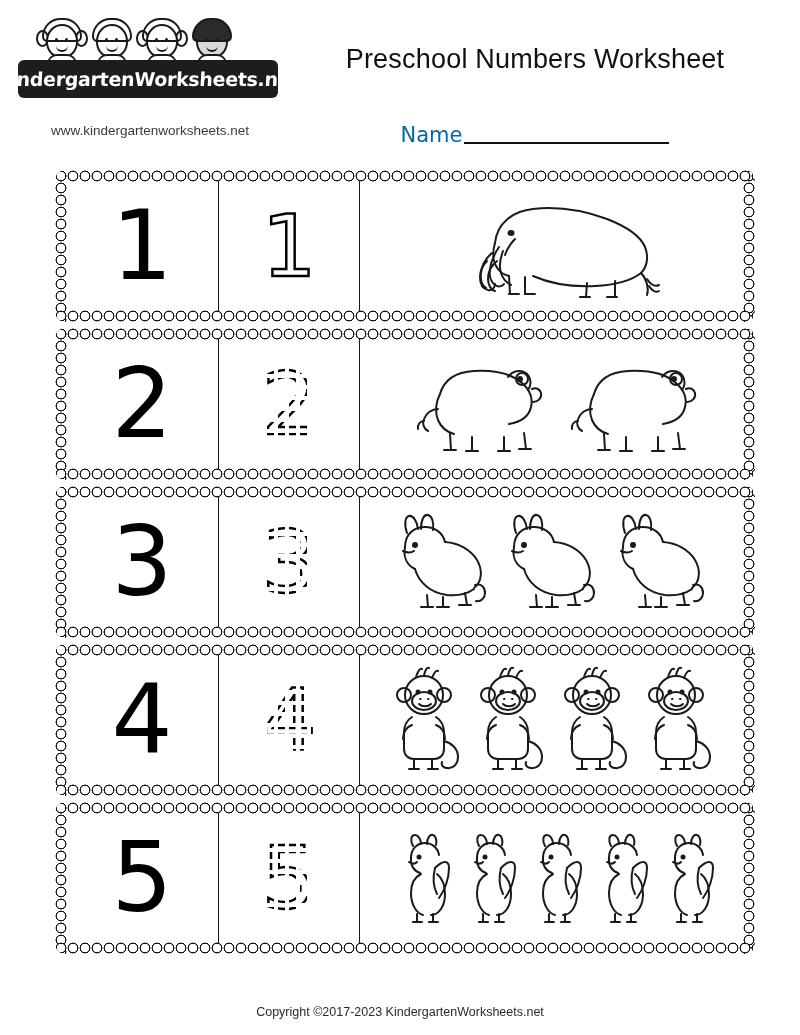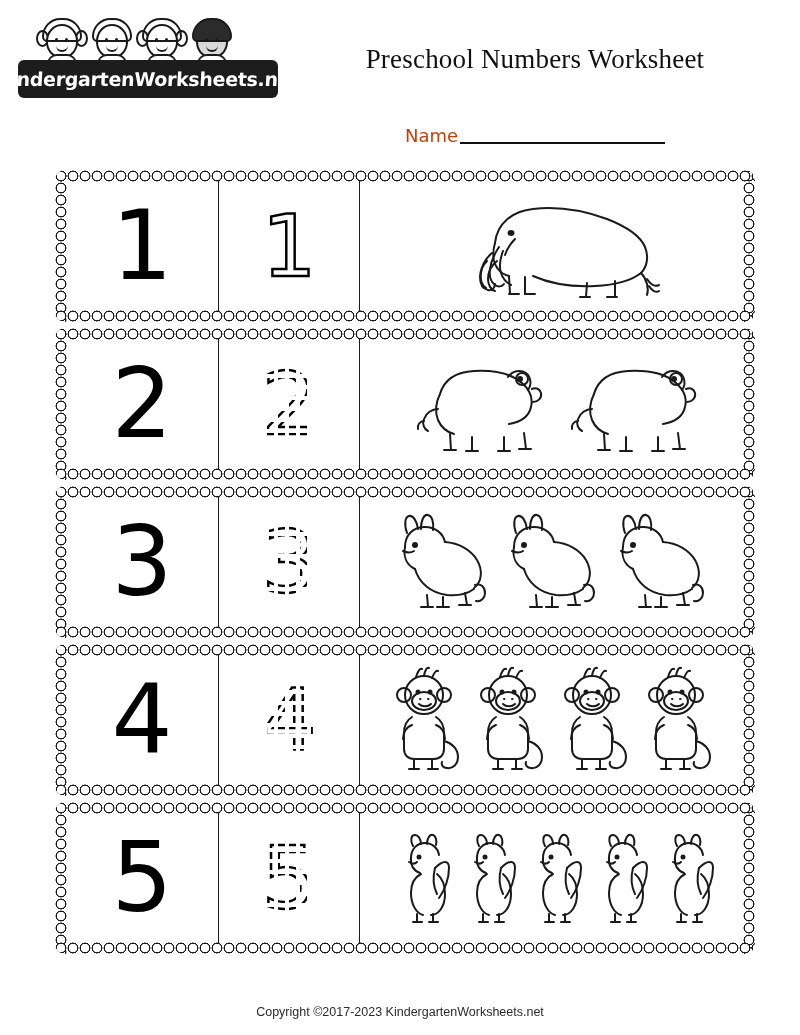--- a/index.html
+++ b/index.html
@@ -139,35 +139,35 @@
     color: #3a3a3a;
     font-family: "Liberation Sans", sans-serif;
   }
 
   .title {
     position: absolute;
     left: 290px;
     top: 44px;
     width: 490px;
     text-align: center;
-    font-family: Liberation Serif, serif;
+    font-family: Liberation Sans, sans-serif;
     font-size: 27px;
     font-weight: normal;
     letter-spacing: 0.2px;
     color: #111;
   }
   .name-row {
     position: absolute;
     left: 290px;
     top: 122px;
     width: 490px;
     text-align: center;
     font-family: "DejaVu Sans", sans-serif;
-    font-size: 18px;
-    color: #c2410c;
+    font-size: 21px;
+    color: #0369a1;
   }
   .name-line {
     display: inline-block;
     width: 205px;
     border-bottom: 2px solid #111;
     height: 20px;
     vertical-align: -2px;
     margin-left: 2px;
   }
 
@@ -316,20 +316,21 @@
           <div class="eye r"></div>
         <div class="smile"></div>
         <div class="body"></div>
       </div>
     </div>
     <div class="logo-banner">
       <span class="logo-banner-text">KindergartenWorksheets.net</span>
     </div>
   </div>
 
+  <div class="logo-url">www.kindergartenworksheets.net</div>
 
   <div class="title">Preschool Numbers Worksheet</div>
 
   <div class="name-row">
     <span>Name</span><span class="name-line"></span>
   </div>
 </div>
 
 <div class="sheet">
 

